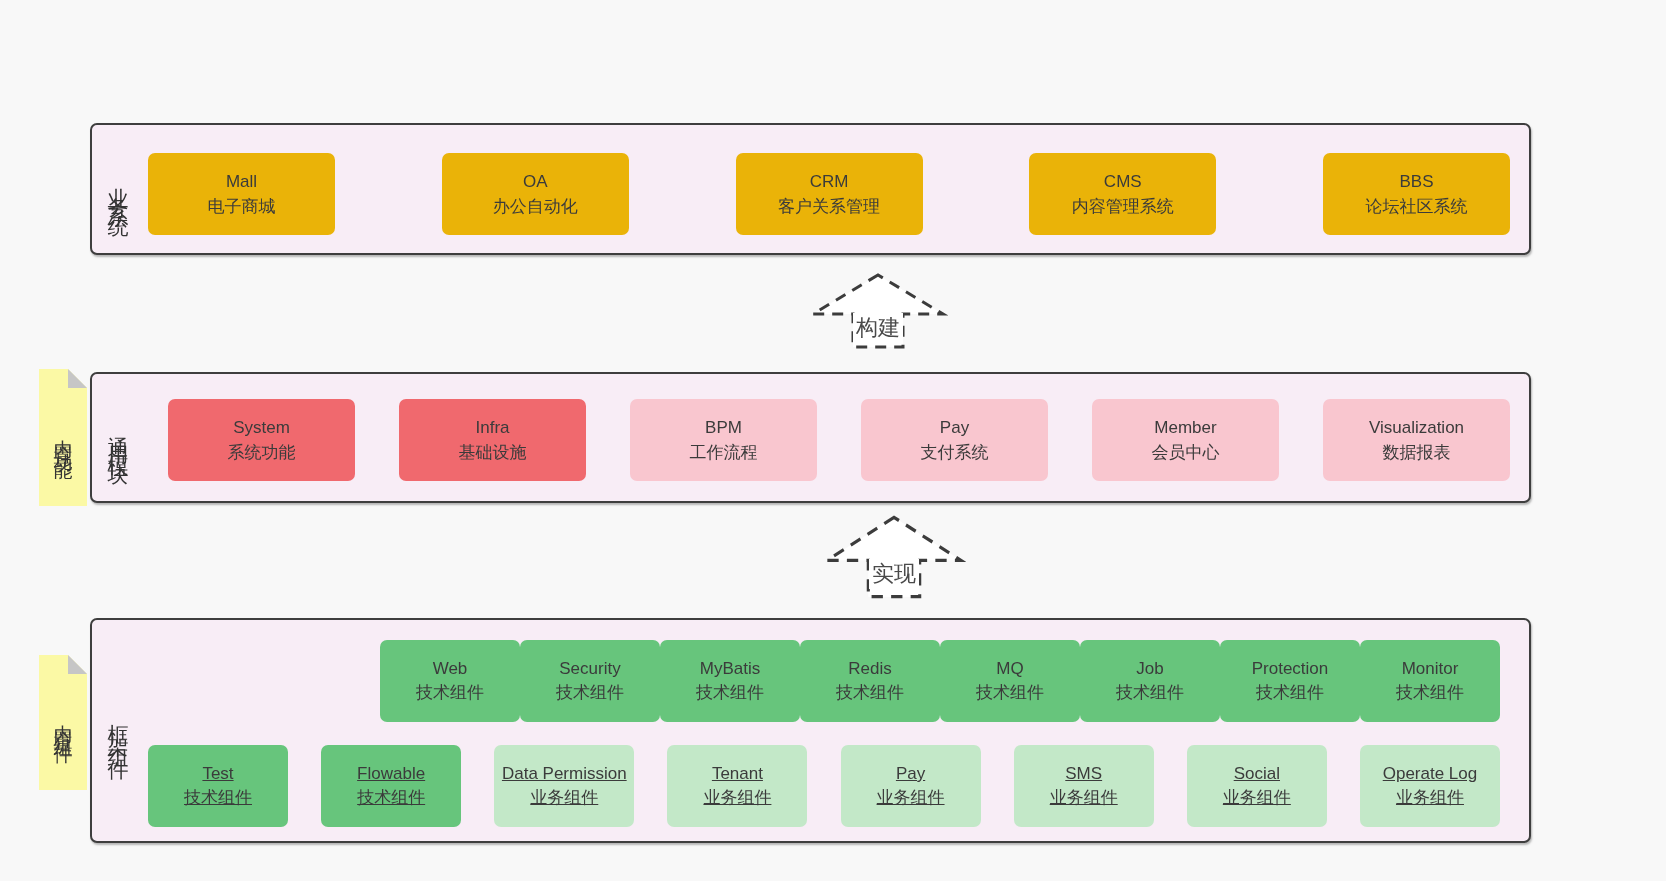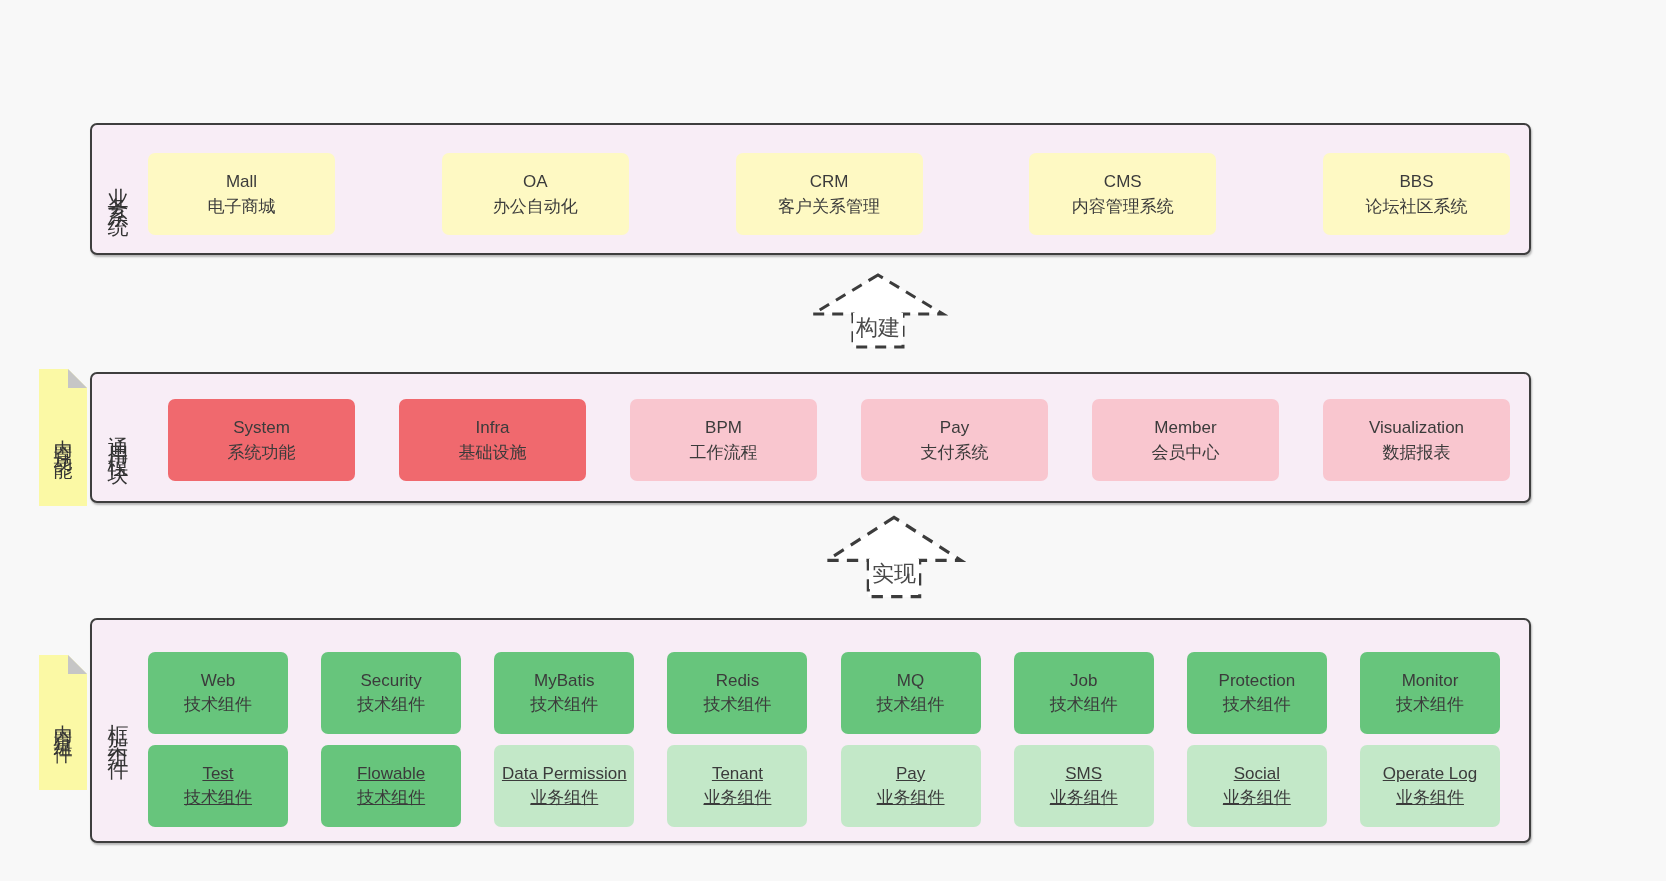--- a/index.html
+++ b/index.html
@@ -26,32 +26,32 @@
   }
   #panel-framework .vlabel { letter-spacing:12px; }
 
   .cards {
     position:absolute; left:56px; right:19px;
     display:flex; justify-content:space-between;
   }
   #panel-business .cards { top:28px; height:82px; }
   #panel-modules  .cards { top:25px; height:82px;margin-left:20px; }
   #panel-framework .cards { right:29px; height:82px; }
-  #panel-framework .row-a { top:32px; }
+  #panel-framework .row-a { top:20px;justify-content:flex-end; }
   #panel-framework .row-b { top:125px;text-decoration:underline; }
 
   .card {
     border-radius:7px; box-sizing:border-box; padding:2px 5px;
     display:flex; flex-direction:column; align-items:center; justify-content:center;
     text-align:center; font-size:17px; line-height:25px; color:#3b3b3b;
   }
   .card.wide   { width:187px; }
   .card.narrow { width:140px; line-height:24px; }
 
-  .blue       { background:#fef9c3; }
+  .blue       { background:#eab308; }
   .red        { background:#f0696e; }
   .pink       { background:#f9c6cf; }
   .green      { background:#67c57c; }
   .lightgreen { background:#c3e8c8; }
 
   .note { position:absolute; left:39px; width:48px; }
   #note-features   { top:369px; height:137px; }
   #note-components { top:655px; height:135px; }
   .note-bg {
     position:absolute; inset:0; background:#fbf9a5;

